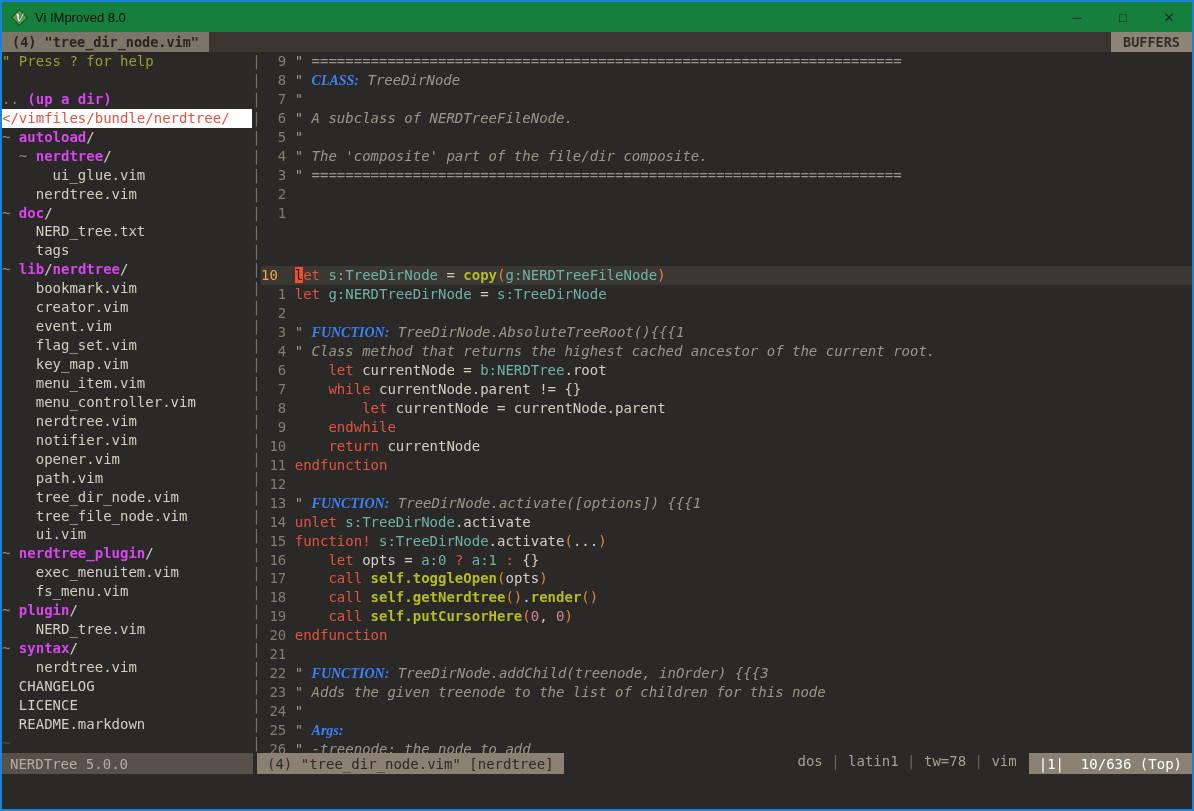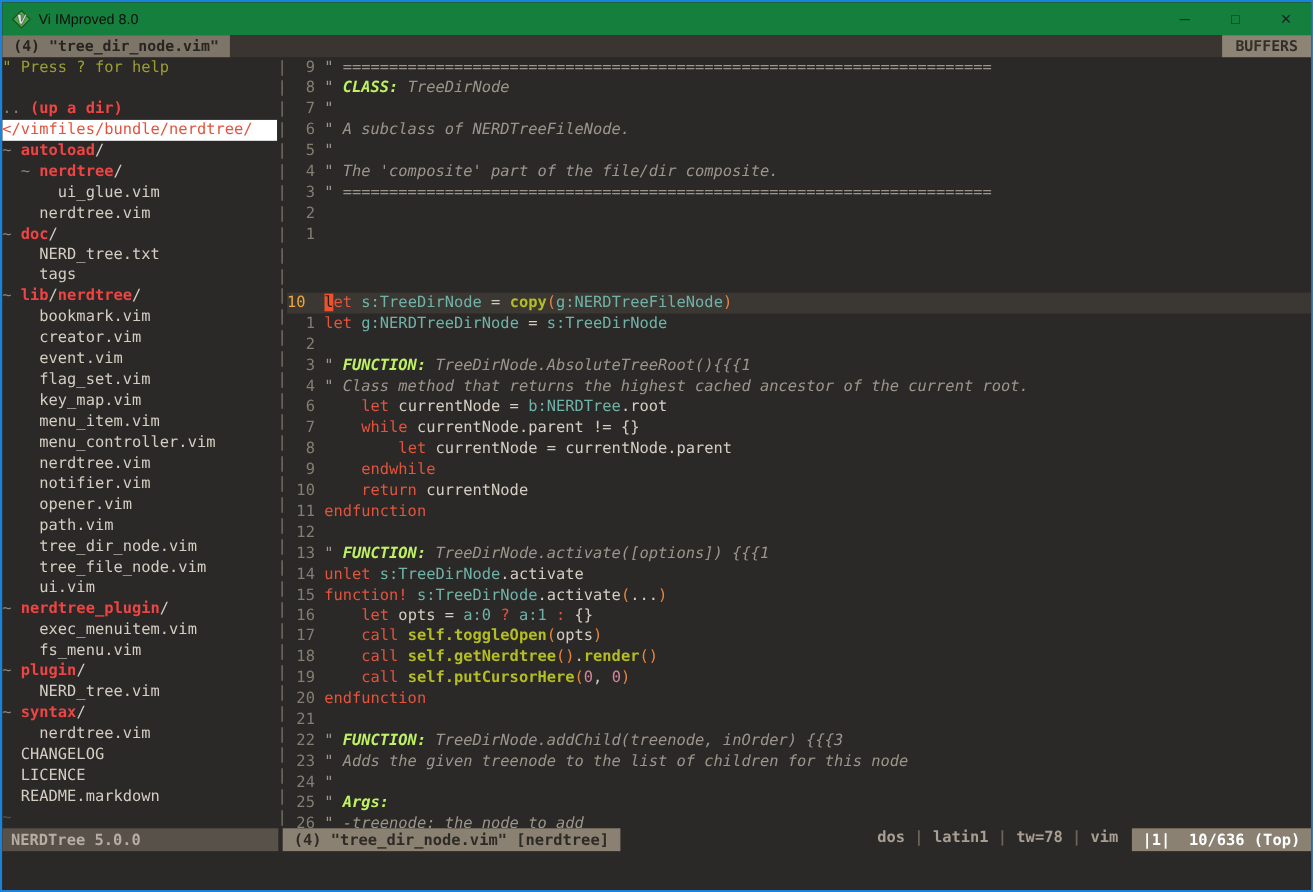--- a/index.html
+++ b/index.html
@@ -35,38 +35,38 @@
   .editor { flex:1 1 auto; overflow:hidden; }
 
   .trow, .row { height:18.946px; line-height:18.946px; white-space:pre; font-size:14px; }
   .trow.root { background:#ffffff; }
   .row.current { background:#3b3834;margin-top:44px; }
   .gutter { display:inline-block; width:3ch; margin-right:1ch; color:#837d72; white-space:pre; }
   .row.current .gutter { color:#f0a63c; }
 
   
   .s-c  { color:#9c958b; font-style:italic; }
-  .s-cb { color:#bef264; font-style:italic; font-weight:bold; }
+  .s-cb { color:#3b82f6; font-style:italic; font-weight:bold;font-family:Liberation Serif, serif; }
   .s-k  { color:#e2543e; }
   .s-i  { color:#6fb3a8; }
   .s-f  { color:#b4bd24; font-weight:bold; }
   .s-p  { color:#e8833a; }
   .s-m  { color:#d3869b; }
   .s-d  { color:#d4cdc2; }
   .s-h  { color:#9d9e31; }
   .s-g  { color:#8b8578; }
-  .s-y  { color:#ef4444; font-weight:bold; }
+  .s-y  { color:#d946ef; font-weight:bold; }
   .s-w  { color:#d4cdc2; }
   .s-r  { color:#e2543e; }
   .s-nt { color:#55504a; }
   .s-cur{ background:#f0512b; color:#241f1c; }
 
   
   .statusline { height:21px; display:flex; align-items:stretch; background:#2b2927;
-                font-size:14px; font-weight:bold; flex:0 0 auto; }
+                font-size:14px; font-weight:normal; flex:0 0 auto; }
   .st-nerdtree { width:251px; background:#575149; color:#b6aea2; padding-left:8px;
                  display:flex; align-items:center; flex:0 0 auto; }
   .st-gap { width:4px; flex:0 0 auto; }
   .st-file { background:#8a8172; color:#2e2a26; padding:0 10px; display:flex;
              align-items:center; white-space:pre; }
   .st-fill { flex:1 1 auto; }
   .st-flags { display:flex; align-items:flex-start; color:#a89f92; white-space:pre; }
   .st-sep { color:#6b655c; }
   .st-pos { background:#8a8172; color:#ffffff; padding:0 10px; margin-left:12px;
             display:flex; align-items:center; white-space:pre; }

